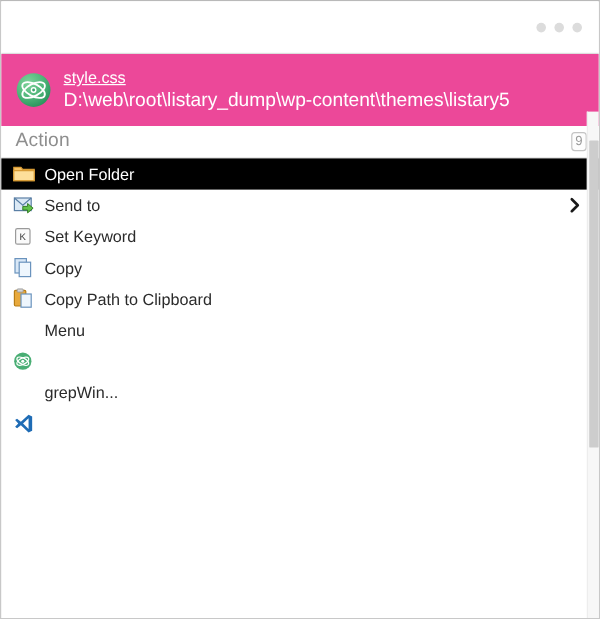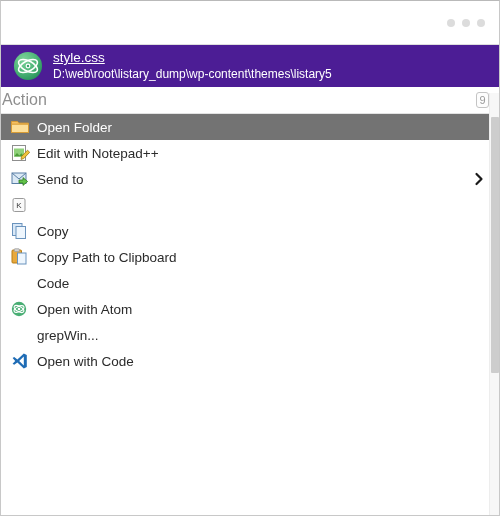--- a/index.html
+++ b/index.html
@@ -43,22 +43,22 @@
     display: block;
     width: 8px;
     height: 8px;
     border-radius: 50%;
     background: #dcdcdc;
   }
 
   
   .filehdr {
     position: relative;
-    height: 42px;
-    background: #4c1d95;
+    height: 60px;
+    background: #ec4899;
     display: flex;
     align-items: center;
     padding-left: 12px;
     box-sizing: border-box;
   }
   .filehdr .atom-ico {
     width: 30px;
     height: 30px;
     flex: 0 0 30px;
     margin-right: 10px;
@@ -70,32 +70,32 @@
     line-height: 1.15;
   }
   .filehdr .fname {
     color: #ffffff;
     font-size: 13.5px;
     text-decoration: underline;
     margin-bottom: 2px;
   }
   .filehdr .fpath {
     color: #ffffff;
-    font-size: 12px;
+    font-size: 16px;
   }
 
   
   .section {
     position: relative;
     height: 27px;
     background: #ffffff;
     border-bottom: 1px solid #e2e2e2;
     display: flex;
     align-items: center;
-    padding: 0 10px 0 1px;
+    padding: 0 10px 0 12px;
     box-sizing: border-box;
   }
   .section .stitle {
     font-size: 16px;
     color: #8e8e8e;
     flex: 1 1 auto;
     letter-spacing: 0.1px;
   }
   .section .badge {
     font-size: 11px;
@@ -116,21 +116,21 @@
     position: relative;
     height: 26px;
     display: flex;
     align-items: center;
     padding-left: 9px;
     box-sizing: border-box;
     font-size: 13.5px;
     color: #2b2b2b;
   }
   .row.sel {
-    background: #737373;
+    background: #000000;
     color: #ffffff;
   }
   .row .ico {
     width: 20px;
     height: 18px;
     flex: 0 0 20px;
     margin-right: 7px;
     position: relative;
   }
   .row .lbl {
@@ -211,31 +211,20 @@
   <div class="row sel">
     <span class="ico">
       <svg viewBox="0 0 20 18" width="20" height="18">
         <path d="M1.5 3.5h6l1.4 1.6h9.6v9.4H1.5z" fill="#f5c063" stroke="#d79b35" stroke-width="1"></path>
         <path d="M1.5 6.2h17v8.3H1.5z" fill="#fddf9a" stroke="#d79b35" stroke-width="1"></path>
       </svg>
     </span>
     <span class="lbl">Open Folder</span>
   </div>
 
-  <div class="row">
-    <span class="ico">
-      <svg viewBox="0 0 20 18" width="20" height="18">
-        <rect x="2.5" y="1.5" width="13" height="15" fill="#ffffff" stroke="#8e8e8e" stroke-width="1"></rect>
-        <rect x="4" y="4.5" width="10" height="8" fill="#8fd17a"></rect>
-        <path d="M4 12.5l3-3.5 2.4 2.6 2-2.4 2.6 3.3z" fill="#4e9e3a"></path>
-        <path d="M11.5 12.5l6-6.3 2.2 2.1-6 6.3-2.7 .8z" fill="#f0c23c" stroke="#9a7a16" stroke-width=".8"></path>
-      </svg>
-    </span>
-    <span class="lbl">Edit with Notepad++</span>
-  </div>
 
   <div class="row">
     <span class="ico">
       <svg viewBox="0 0 20 18" width="20" height="18">
         <rect x="2" y="3" width="14" height="10.5" fill="#dbe9f5" stroke="#5a7fa5" stroke-width="1"></rect>
         <path d="M2 3l7 6 7-6" fill="none" stroke="#5a7fa5" stroke-width="1"></path>
         <path d="M9 10h4v-2.4l4.6 3.9-4.6 3.9V13H9z" fill="#62c24a" stroke="#2f7a1f" stroke-width=".8"></path>
       </svg>
     </span>
     <span class="lbl">Send to</span>
@@ -246,20 +235,21 @@
     </span>
   </div>
 
   <div class="row">
     <span class="ico">
       <svg viewBox="0 0 20 18" width="20" height="18">
         <rect x="3" y="2.5" width="12" height="13" rx="1.5" fill="#fafafa" stroke="#9a9a9a" stroke-width="1"></rect>
         <text x="9" y="11.6" font-family="Liberation Sans, sans-serif" font-size="8" fill="#3a3a3a" text-anchor="middle">K</text>
       </svg>
     </span>
+    <span class="lbl">Set Keyword</span>
   </div>
 
   <div class="row">
     <span class="ico">
       <svg viewBox="0 0 20 18" width="20" height="18">
         <rect x="2.5" y="1.5" width="9.5" height="12" fill="#d9e8f7" stroke="#6a93bd" stroke-width="1"></rect>
         <rect x="6" y="4.5" width="9.5" height="12" fill="#eef6fd" stroke="#6a93bd" stroke-width="1"></rect>
       </svg>
     </span>
     <span class="lbl">Copy</span>
@@ -275,50 +265,48 @@
       </svg>
     </span>
     <span class="lbl">Copy Path to Clipboard</span>
   </div>
 
 
 
 
   <div class="row">
     <span class="ico"></span>
-    <span class="lbl">Code</span>
+    <span class="lbl">Menu</span>
   </div>
 
 
   <div class="row">
     <span class="ico">
       <svg viewBox="0 0 20 18" width="20" height="18">
         <circle cx="9" cy="9" r="7.2" fill="#49ae74"></circle>
         <g fill="none" stroke="#ffffff" stroke-width="1.1">
           <ellipse cx="9" cy="9" rx="5.4" ry="2.6" transform="rotate(-28 9 9)"></ellipse>
           <ellipse cx="9" cy="9" rx="5.4" ry="2.6" transform="rotate(28 9 9)"></ellipse>
         </g>
         <circle cx="9" cy="9" r="1.3" fill="#ffffff"></circle>
       </svg>
     </span>
-    <span class="lbl">Open with Atom</span>
   </div>
 
   <div class="row">
     <span class="ico"></span>
     <span class="lbl">grepWin...</span>
   </div>
 
   <div class="row">
     <span class="ico">
       <svg viewBox="0 0 20 18" width="20" height="18">
         <path d="M13.8 1.6l3 1.5v11.8l-3 1.5-6.4-6 -3.2 2.4-1.6-1.1 2.6-2.8 -2.6-2.8 1.6-1.1 3.2 2.4z" fill="#1f6cb5"></path>
         <path d="M13.8 4.6v8.8l-4.6-4.4z" fill="#ffffff"></path>
       </svg>
     </span>
-    <span class="lbl">Open with Code</span>
   </div>
 
   <div class="scrolltrack">
     <div class="scrollthumb"></div>
   </div>
 
 </div>
 
 </body></html>

